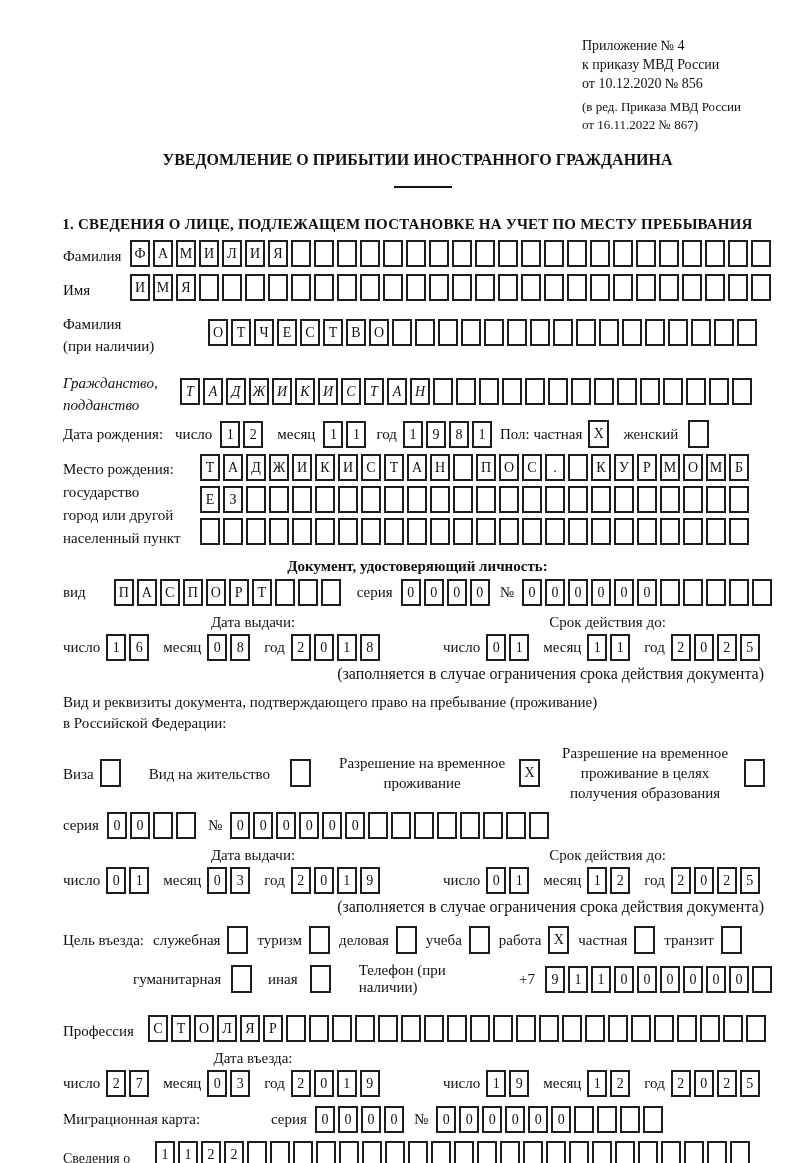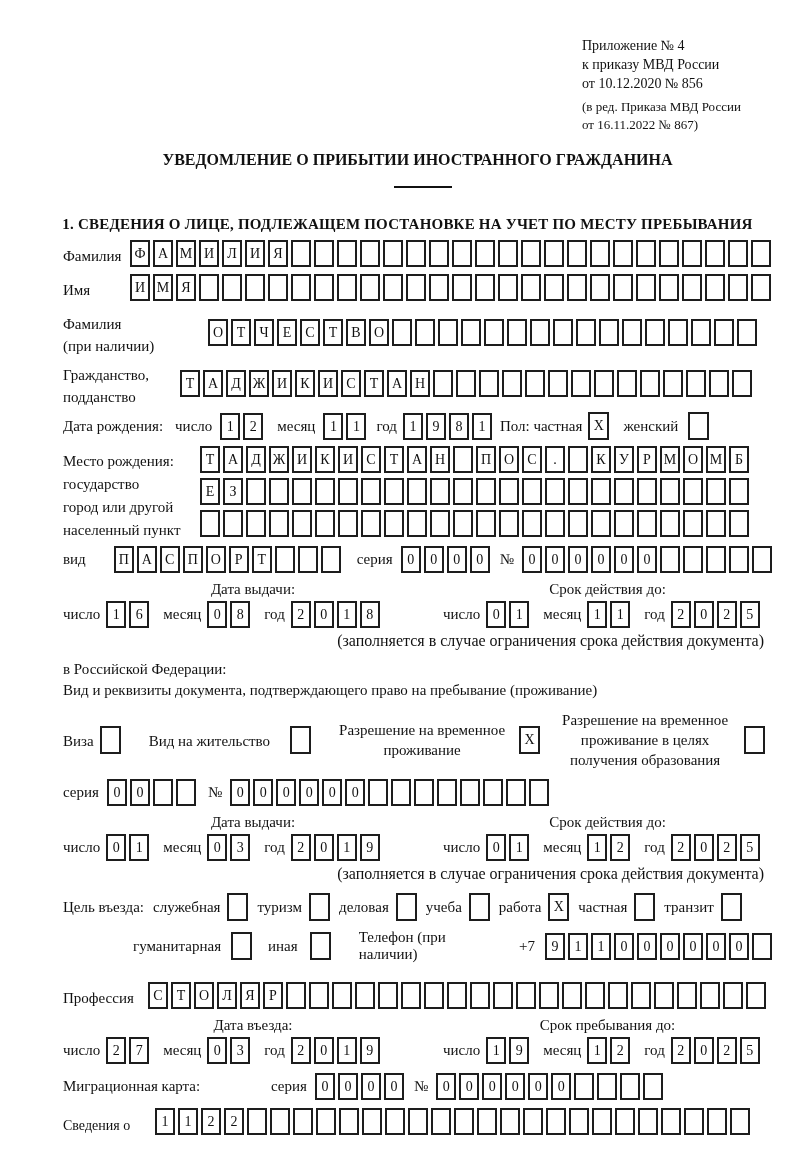--- a/index.html
+++ b/index.html
@@ -193,21 +193,21 @@
         <div class="cell"></div>
         <div class="cell"></div>
         <div class="cell"></div>
         <div class="cell"></div>
         <div class="cell"></div>
         <div class="cell"></div>
         <div class="cell"></div>
       </div>
   </div>
 
-  <div class="frow" style="margin-top:2px;">
+  <div class="frow" style="margin-top:10px;font-style:italic;">
     <div class="flabel w-citiz lab-2line">
       <div>Гражданство,</div>
       <div>подданство</div>
     </div>
     <div class="cells">
         <div class="cell">Т</div>
         <div class="cell">А</div>
         <div class="cell">Д</div>
         <div class="cell">Ж</div>
         <div class="cell">И</div>
@@ -341,20 +341,21 @@
           <div class="cell"></div>
           <div class="cell"></div>
           <div class="cell"></div>
           <div class="cell"></div>
           <div class="cell"></div>
           <div class="cell"></div>
         </div>
     </div>
   </div>
 
+  <div class="doc-heading">Документ, удостоверяющий личность:</div>
   <div class="inline" style="margin-top:4px;">
     <span style="width:60px;">вид</span>
     <div class="cells">
         <div class="cell">П</div>
         <div class="cell">А</div>
         <div class="cell">С</div>
         <div class="cell">П</div>
         <div class="cell">О</div>
         <div class="cell">Р</div>
         <div class="cell">Т</div>
@@ -425,22 +426,22 @@
           <div class="cell">2</div>
           <div class="cell">0</div>
           <div class="cell">2</div>
           <div class="cell">5</div>
         </div>
     </div>
   </div>
   <div class="note">(заполняется в случае ограничения срока действия документа)</div>
 
   <div class="intro">
+    <div>Вид и реквизиты документа, подтверждающего право на пребывание (проживание)</div>
     <div>в Российской Федерации:</div>
-    <div>Вид и реквизиты документа, подтверждающего право на пребывание (проживание)</div>
   </div>
   <div class="permit-row">
     <span>Виза</span>
     <div class="cell box gap-s"></div>
     <span class="gap-m">Вид на жительство</span>
     <div class="cell box" style="margin-left:20px;"></div>
     <div class="permit-block gap-m">
       <div>Разрешение на временное</div>
       <div>проживание</div>
     </div>
@@ -607,21 +608,20 @@
         <div class="cell"></div>
         <div class="cell"></div>
         <div class="cell"></div>
         <div class="cell"></div>
         <div class="cell"></div>
       </div>
   </div>
 
   <div class="dhead-row">
     <div class="dhead-left">Дата въезда:</div>
-    <div class="dhead-right">Срок пребывания до:</div>
   </div>
   <div class="dates-row">
     <div class="dgroup dg-left">
       <span class="dlbl">число</span>
       <div class="cells">
           <div class="cell">2</div>
           <div class="cell">7</div>
         </div>
       <span class="dlbl ml">месяц</span>
       <div class="cells">

